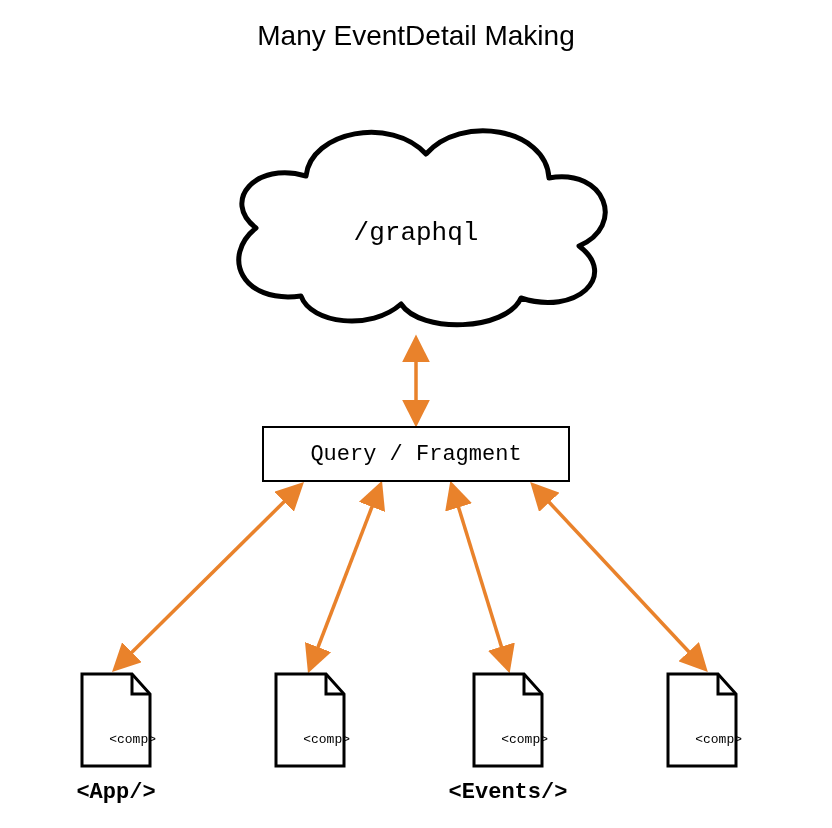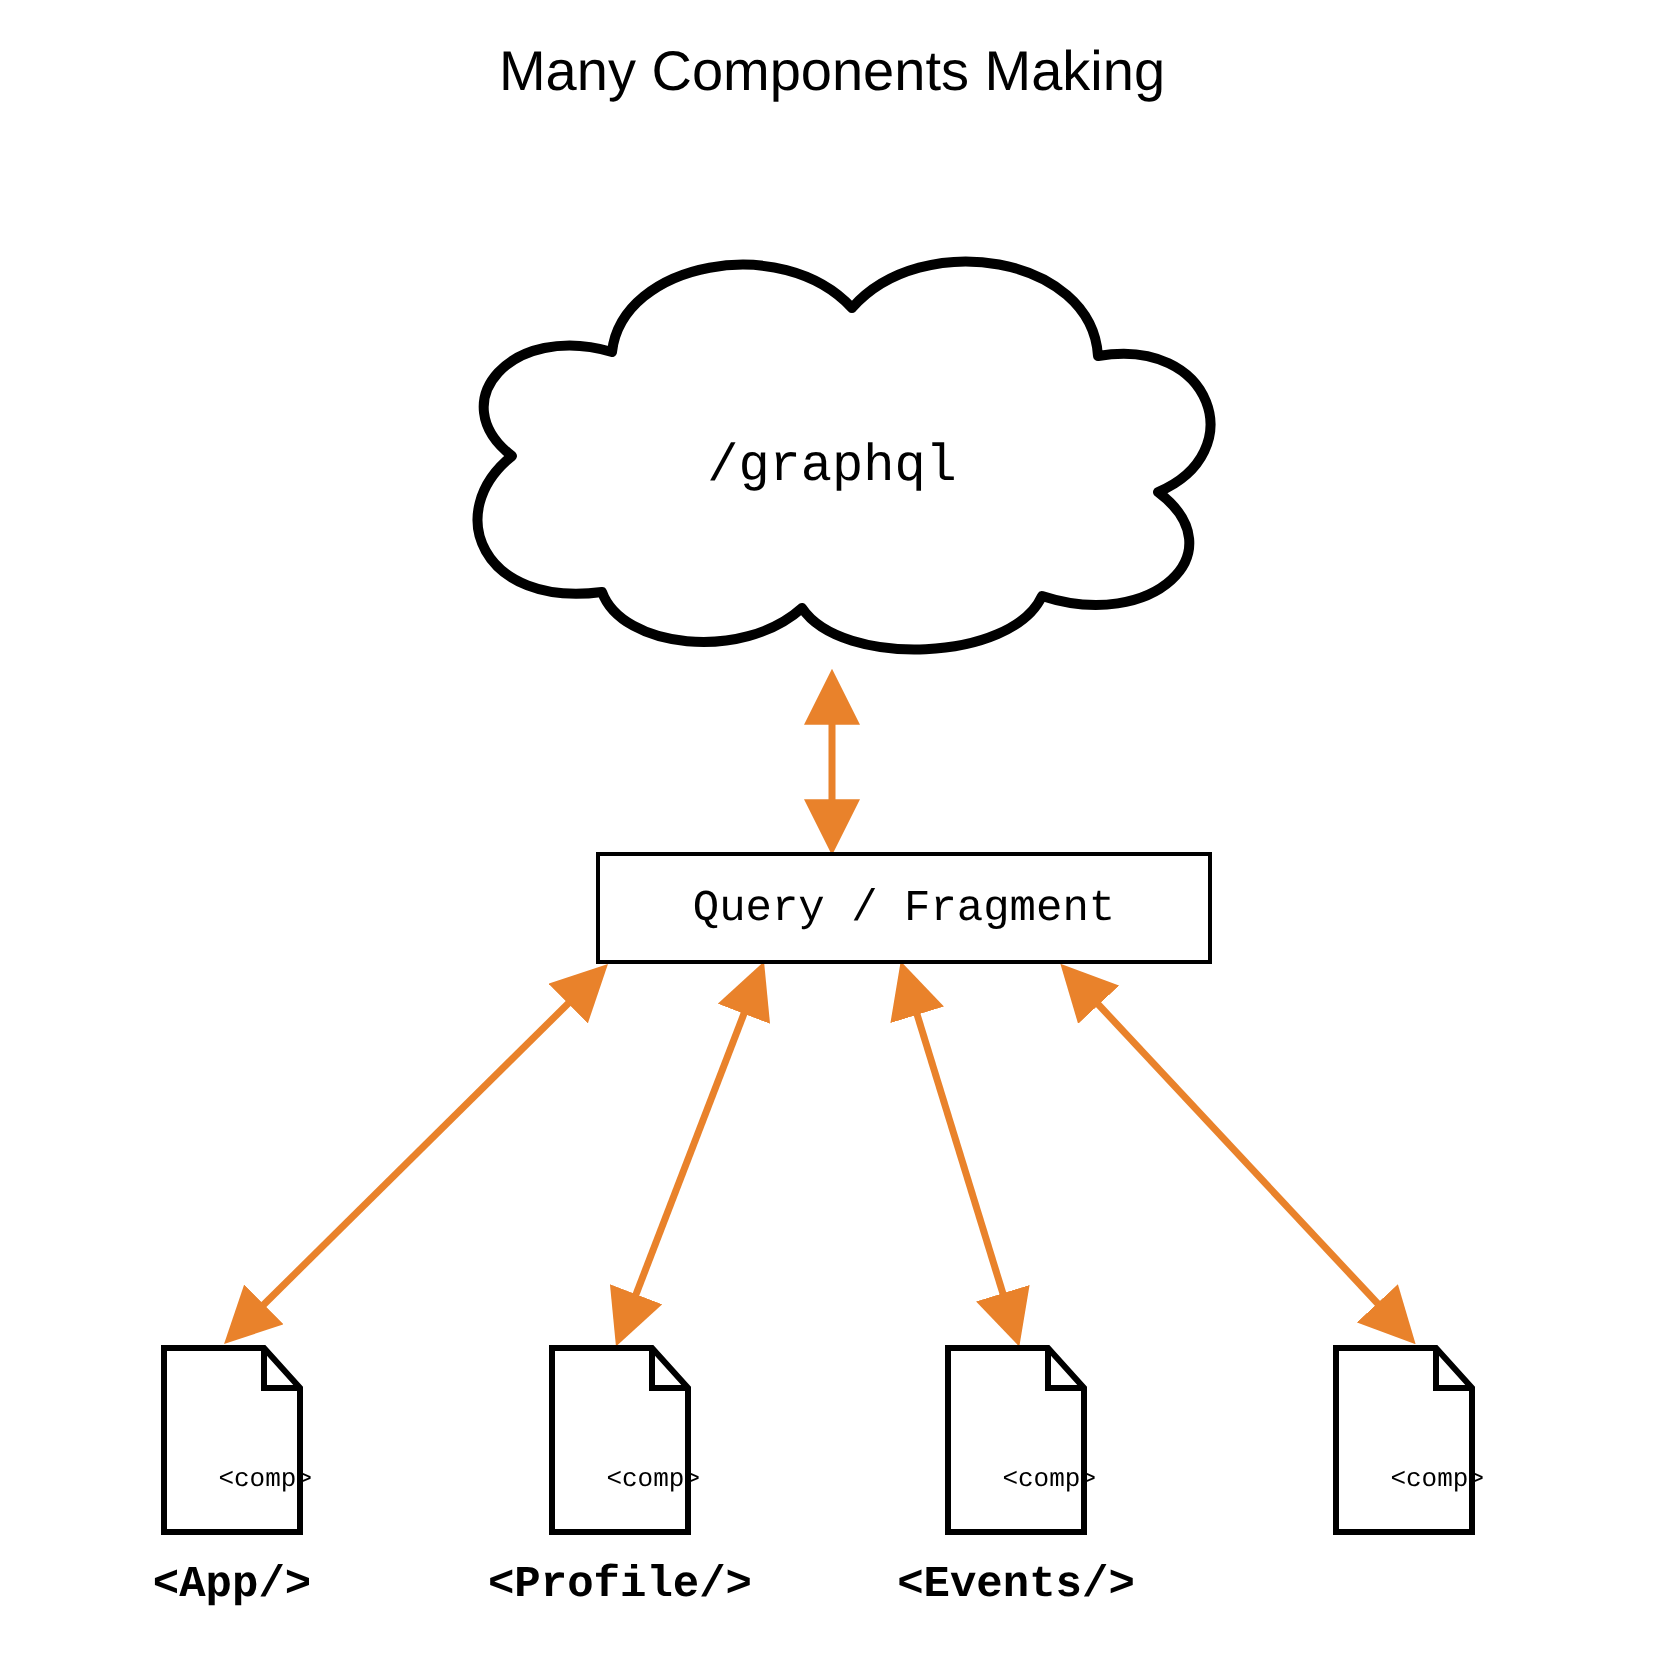--- a/index.html
+++ b/index.html
@@ -47,21 +47,20 @@
     width: 308px;
     height: 56px;
     border: 2px solid #000;
     display: flex;
     align-items: center;
     justify-content: center;
     font-family: "Courier New", Courier, monospace;
     font-size: 22px;
     color: #000;
     background: #fff;
-    margin-left: 36px;
   }
   .file-node {
     position: absolute;
     width: 160px;
     text-align: center;
   }
   .file-node svg { display: block; margin: 0 auto; }
   .file-inner {
     font-family: "Courier New", Courier, monospace;
     font-size: 13px;
@@ -84,21 +83,21 @@
     position: absolute;
     top: 0; left: 0;
     width: 832px; height: 828px;
     pointer-events: none;
   }
 </style>
 </head>
 <body>
 
 <div class="title">
-  <span>Many Components Making</span><br>
+  <span>Many EventDetail Making</span><br>
 </div>
 
 <div class="cloud">
   <svg viewBox="0 0 410 230" width="410" height="230">
     <path d="M 90 190
              C 30 198, 10 150, 45 122
              C 10 95, 45 55, 95 70
              C 100 25, 180 10, 215 48
              C 250 8, 335 22, 338 72
              C 395 62, 415 120, 368 140
@@ -140,21 +139,20 @@
 </div>
 
 <div class="file-node" style="left: 230px; top: 670px;">
   <div style="position:relative; width:80px; margin:0 auto;">
     <svg width="80" height="100" viewBox="0 0 80 100">
       <path d="M 6 4 L 56 4 L 74 24 L 74 96 L 6 96 Z" fill="#fff" stroke="#000" stroke-width="3"></path>
       <path d="M 56 4 L 56 24 L 74 24" fill="none" stroke="#000" stroke-width="3"></path>
     </svg>
     <div class="file-inner">&lt;comp&gt;</div>
   </div>
-  <div class="file-caption">&lt;Profile/&gt;</div>
 </div>
 
 <div class="file-node" style="left: 428px; top: 670px;">
   <div style="position:relative; width:80px; margin:0 auto;">
     <svg width="80" height="100" viewBox="0 0 80 100">
       <path d="M 6 4 L 56 4 L 74 24 L 74 96 L 6 96 Z" fill="#fff" stroke="#000" stroke-width="3"></path>
       <path d="M 56 4 L 56 24 L 74 24" fill="none" stroke="#000" stroke-width="3"></path>
     </svg>
     <div class="file-inner">&lt;comp&gt;</div>
   </div>

